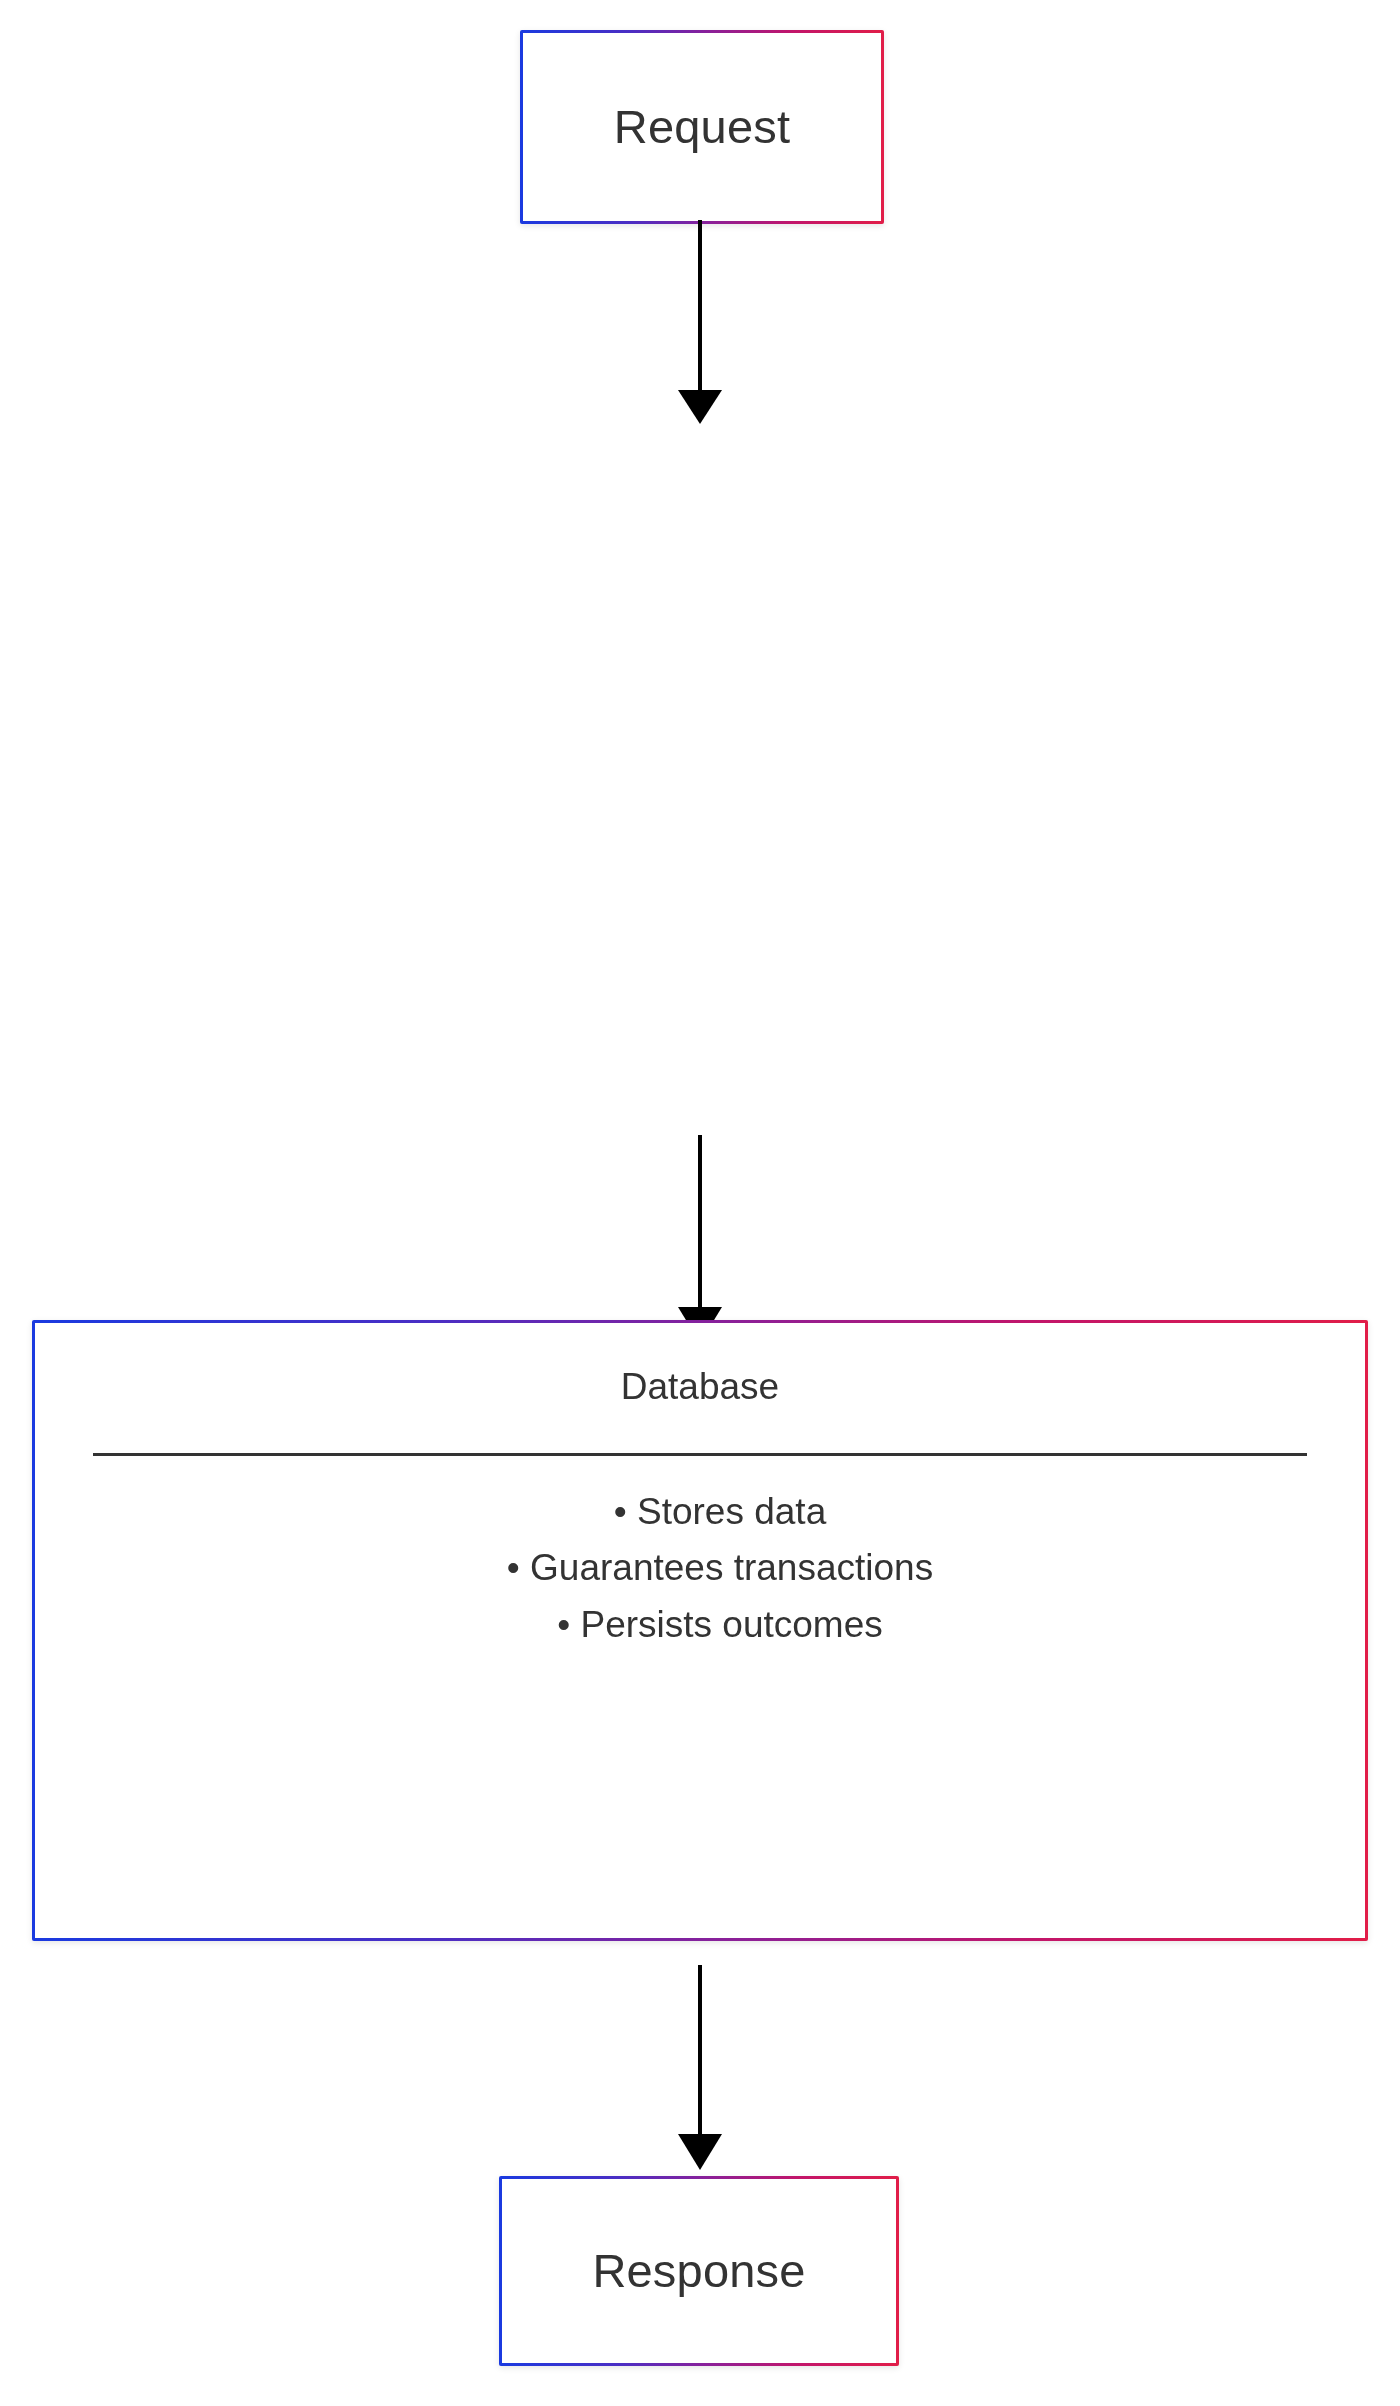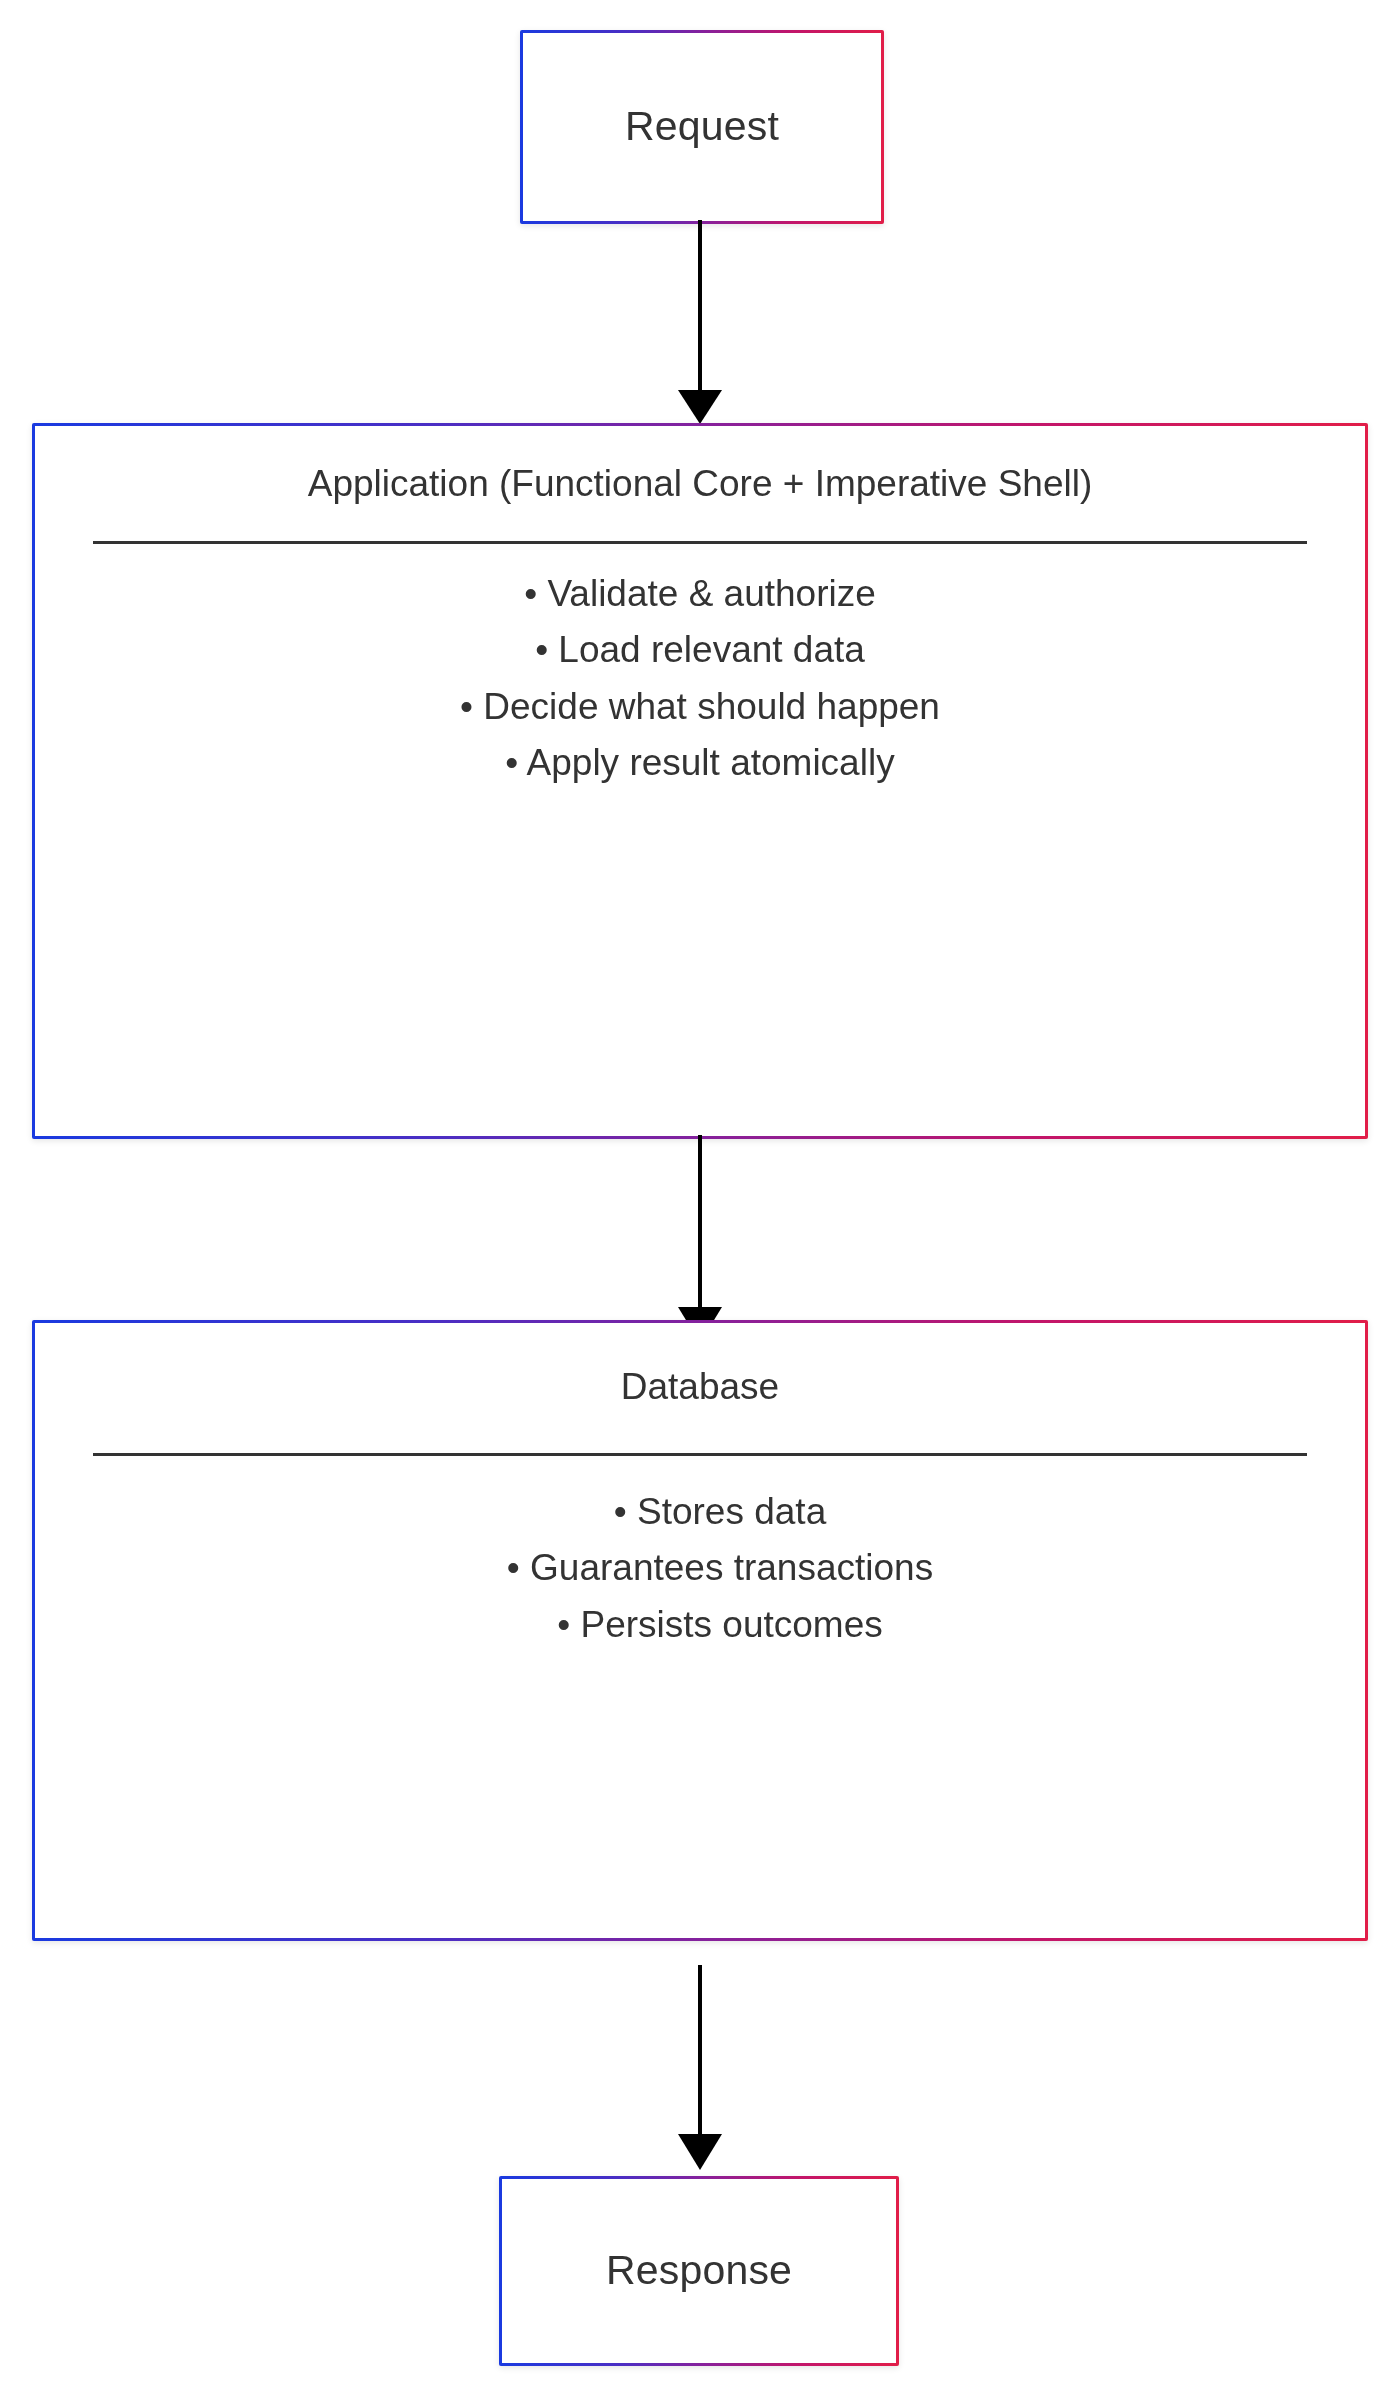--- a/index.html
+++ b/index.html
@@ -36,21 +36,21 @@
     box-shadow: 0 2px 6px rgba(0,0,0,0.10);
   }
 
   
   .terminal {
     display: flex;
     align-items: center;
     justify-content: center;
   }
   .terminal-label {
-    font-size: 41px;
+    font-size: 47px;
     line-height: 1.15;
     color: #333333;
     text-align: center;
     letter-spacing: 0.2px;
   }
 
   #node-request {
     left: 520px;
     top: 30px;
     width: 364px;
@@ -137,30 +137,20 @@
     <div class="terminal-label">Request</div>
   </div>
 
   <div class="arrow" id="arrow-request-application">
     <svg width="1400" height="206" viewBox="0 0 1400 206">
       <line x1="700" y1="0" x2="700" y2="176" stroke="#000000" stroke-width="4"></line>
       <polygon points="678,170 722,170 700,204" fill="#000000"></polygon>
     </svg>
   </div>
 
-  <div class="node record" id="node-application">
-    <div class="record-title">Application (Functional Core + Imperative Shell)</div>
-    <div class="record-divider"></div>
-    <div class="record-body">
-      <div class="record-line">• Validate &amp; authorize</div>
-      <div class="record-line">• Load relevant data</div>
-      <div class="record-line">• Decide what should happen</div>
-      <div class="record-line">• Apply result atomically</div>
-    </div>
-  </div>
 
   <div class="arrow" id="arrow-application-database">
     <svg width="1400" height="216" viewBox="0 0 1400 216">
       <line x1="700" y1="0" x2="700" y2="178" stroke="#000000" stroke-width="4"></line>
       <polygon points="678,172 722,172 700,208" fill="#000000"></polygon>
     </svg>
   </div>
 
   <div class="node record" id="node-database">
     <div class="record-title">Database</div>

